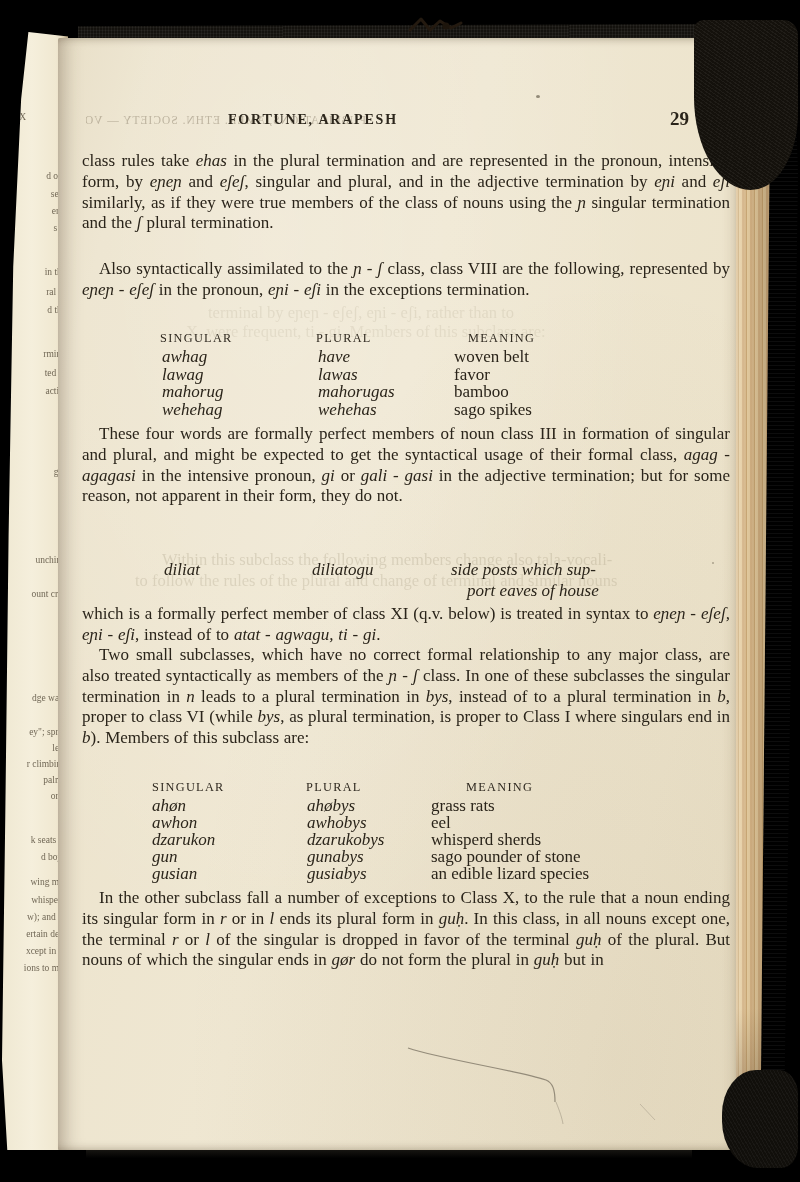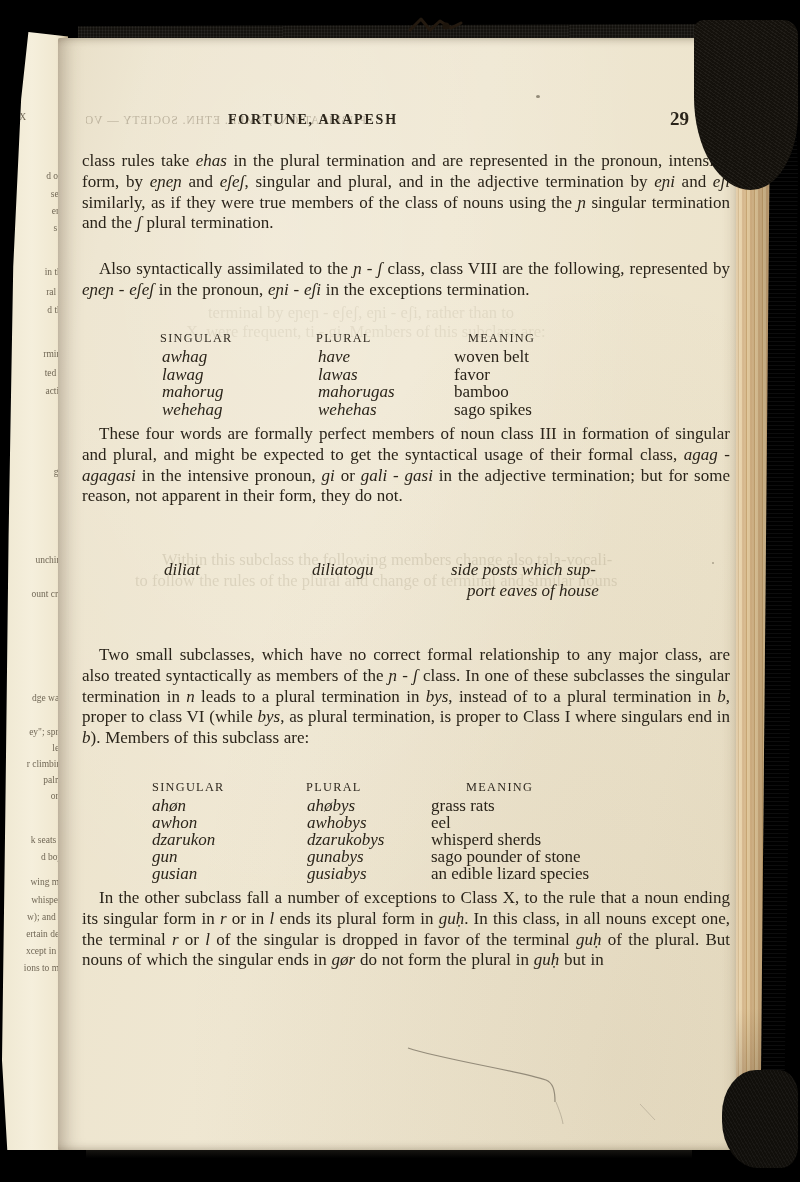--- a/index.html
+++ b/index.html
@@ -187,20 +187,21 @@
       </div>
     <div class="para indent" style="top: 386px;"><span>These four words are formally perfect members of noun class III in formation of singular and plural, and might be expected to get the syntactical usage of their formal class, </span><span class="it">agag - agagasi</span><span> in the intensive pronoun, </span><span class="it">gi</span><span> or </span><span class="it">gali - gasi</span><span> in the adjective termination; but for some reason, not apparent in their form, they do not.</span></div>
     <div class="noun-row" id="noun-row" style="top: 522px;">
         <span class="cell c0">diliat</span>
         <span class="cell c1">diliatogu</span>
         <span class="cell c2">
           <span style="display: block;">side posts which sup-</span>
           <span class="ml2">port eaves of house</span>
         </span>
       </div>
+    <div class="para" style="top: 566px;"><span>which is a formally perfect member of class XI (q.v. below) is treated in syntax to </span><span class="it">eɲeɲ - eʃeʃ, eɲi - eʃi</span><span>, instead of to </span><span class="it">atat - agwagu, ti - gi</span><span>.</span></div>
     <div class="para indent" style="top: 607px;"><span>Two small subclasses, which have no correct formal relationship to any major class, are also treated syntactically as members of the </span><span class="it">ɲ - ʃ</span><span> class. In one of these subclasses the singular termination in </span><span class="it">n</span><span> leads to a plural termination in </span><span class="it">bys</span><span>, instead of to a plural termination in </span><span class="it">b</span><span>, proper to class VI (while </span><span class="it">bys</span><span>, as plural termination, is proper to Class I where singulars end in </span><span class="it">b</span><span>). Members of this subclass are:</span></div>
     <div class="wtable t2" style="top: 742px;">
         <div class="thead">
           <span class="th th0">SINGULAR</span>
           <span class="th th1">PLURAL</span>
           <span class="th th2">MEANING</span>
         </div>
         <div class="tbody" style="top: 16px;">
           <div class="trow" style="top: 0px;">
             <span class="cell c0">ahøn</span>

